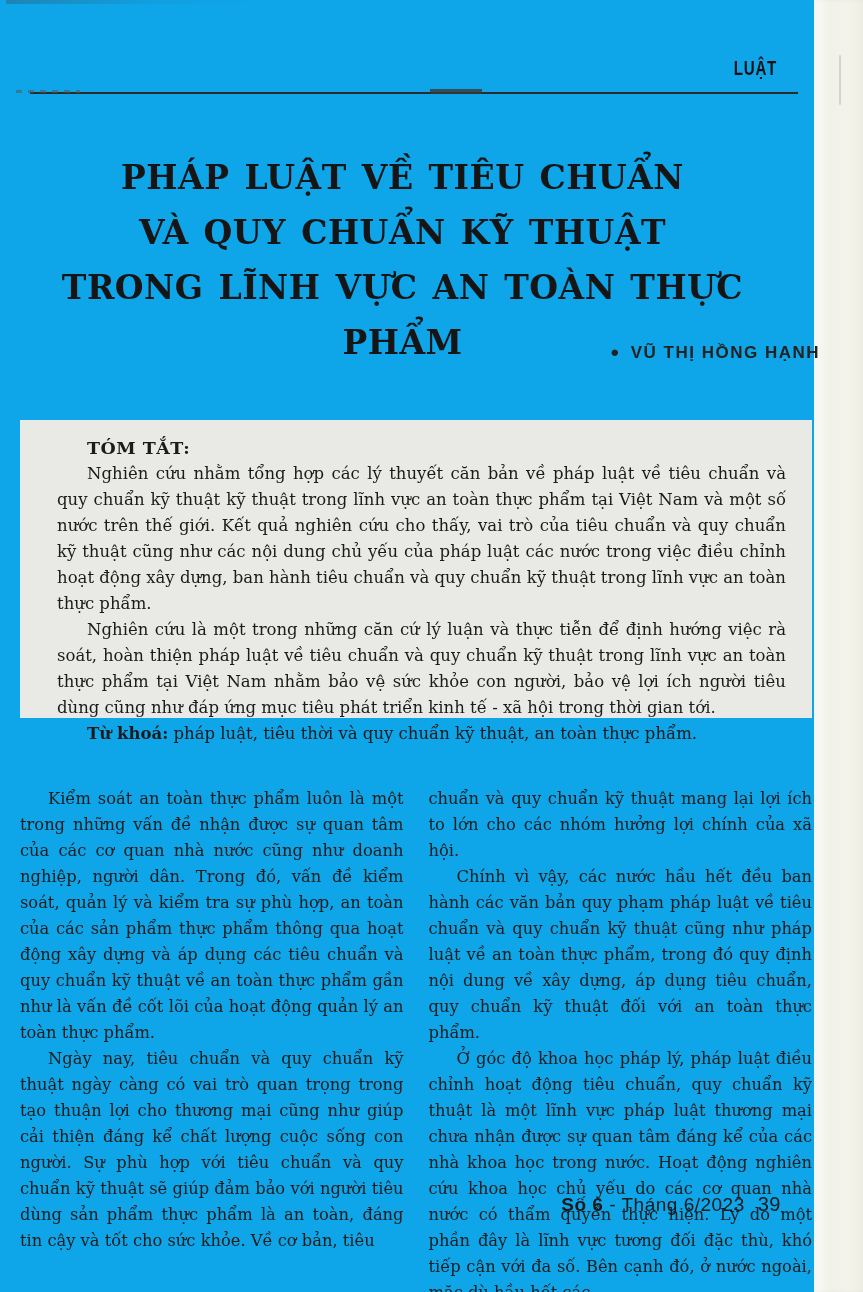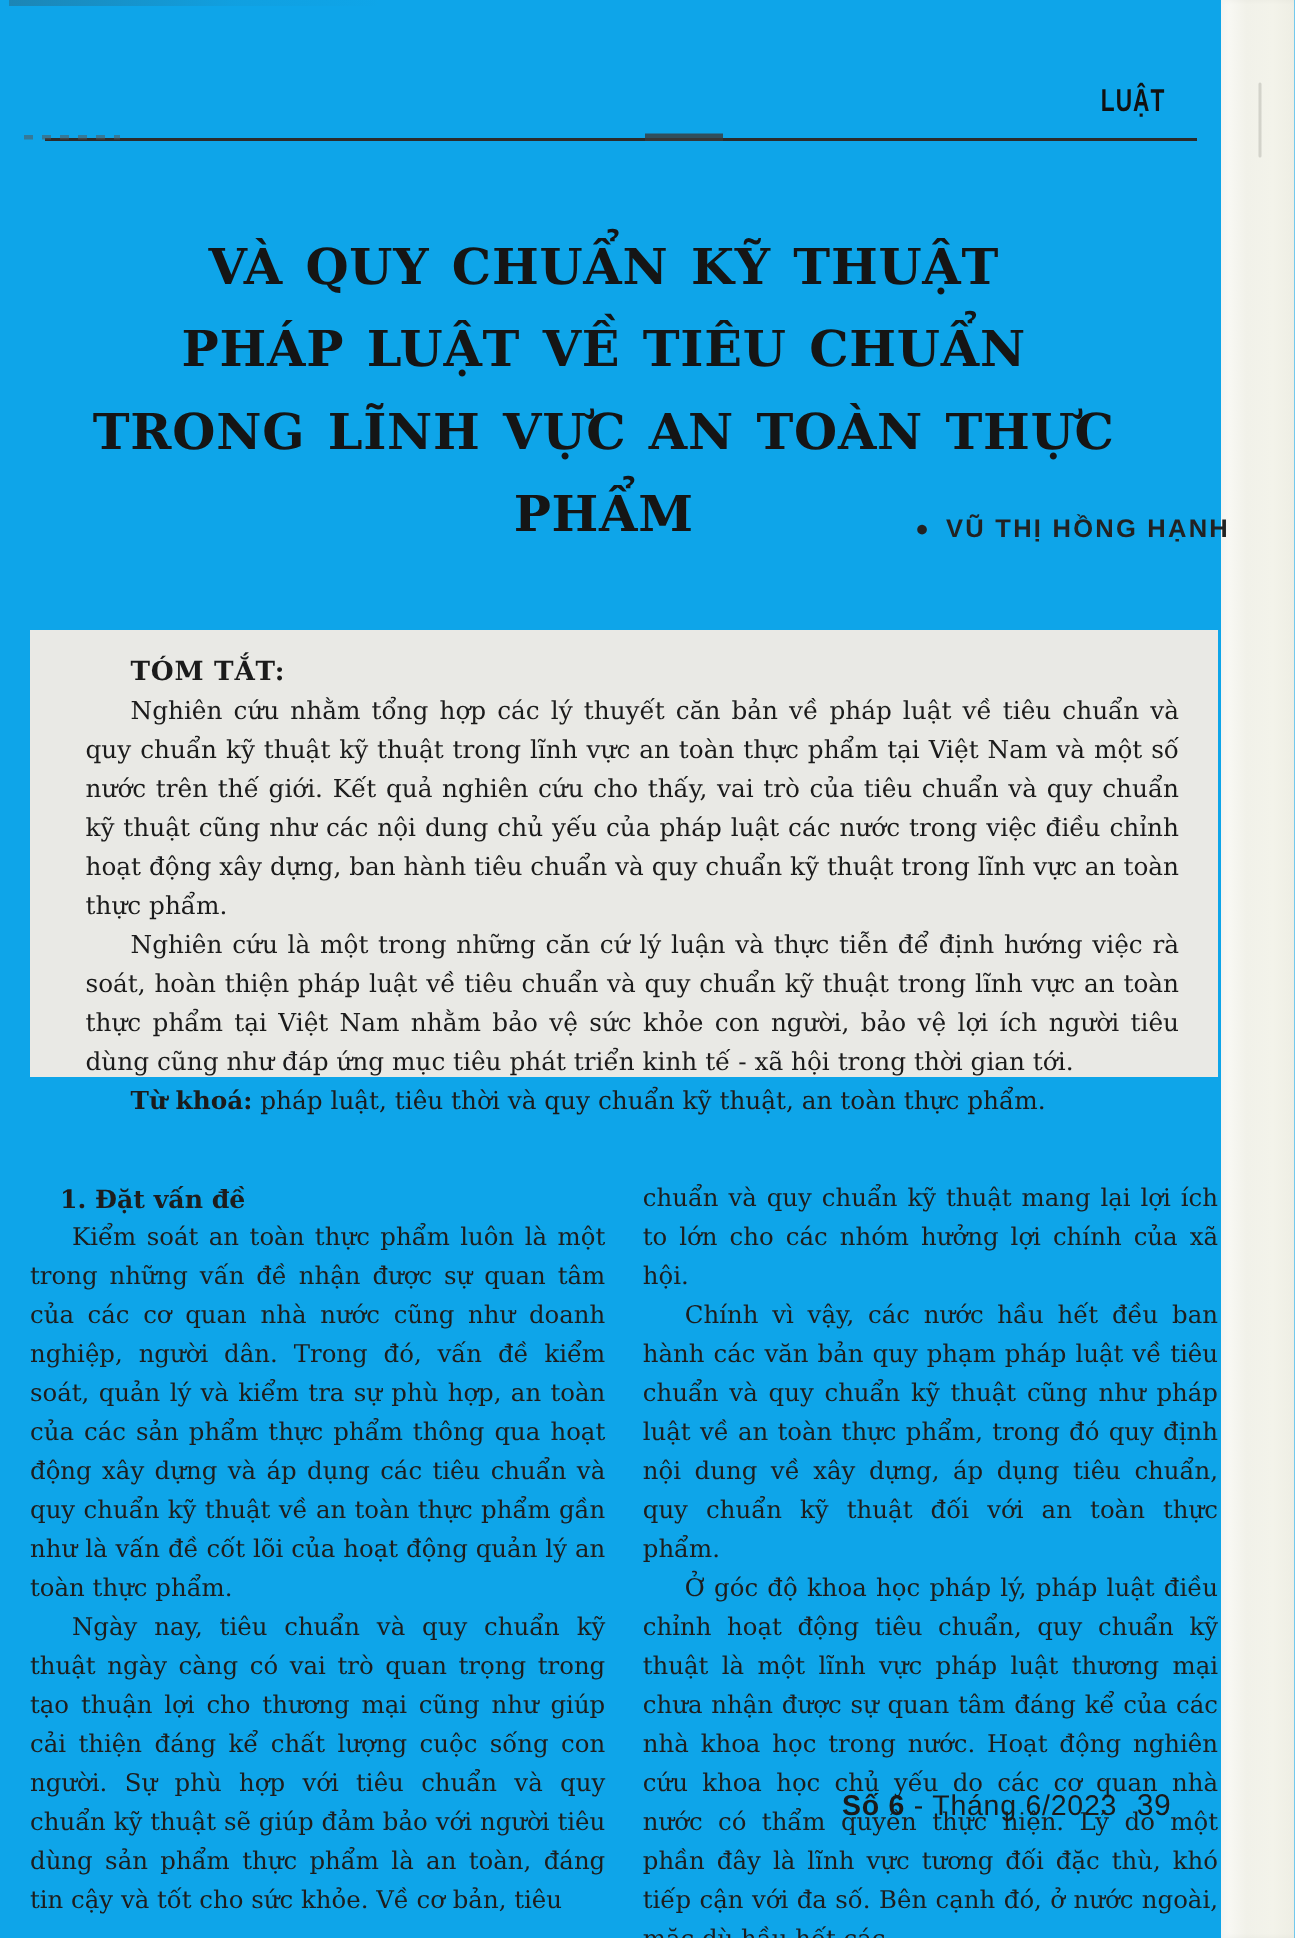--- a/index.html
+++ b/index.html
@@ -96,39 +96,38 @@
   <div class="edge-band"></div>
   <div class="edge-crease"></div>
   <div class="top-smudge"></div>
 
   <div class="journal-header">LUẬT</div>
   <div class="header-rule"></div>
   <div class="rule-artifact-a"></div>
   <div class="rule-artifact-b"></div>
 
   <div class="title-block">
+    <div>PHÁP LUẬT VỀ TIÊU CHUẨN</div>
     <div>VÀ QUY CHUẨN KỸ THUẬT</div>
-    <div>PHÁP LUẬT VỀ TIÊU CHUẨN</div>
     <div>TRONG LĨNH VỰC AN TOÀN THỰC PHẨM</div>
   </div>
 
   <div class="author-line">
     <span class="bullet">●</span><span>VŨ THỊ HỒNG HẠNH</span>
   </div>
 
   <div class="abstract-box">
     <div class="ab-heading">TÓM TẮT:</div>
     <p>Nghiên cứu nhằm tổng hợp các lý thuyết căn bản về pháp luật về tiêu chuẩn và quy chuẩn kỹ thuật kỹ thuật trong lĩnh vực an toàn thực phẩm tại Việt Nam và một số nước trên thế giới. Kết quả nghiên cứu cho thấy, vai trò của tiêu chuẩn và quy chuẩn kỹ thuật cũng như các nội dung chủ yếu của pháp luật các nước trong việc điều chỉnh hoạt động xây dựng, ban hành tiêu chuẩn và quy chuẩn kỹ thuật trong lĩnh vực an toàn thực phẩm.</p>
     <p>Nghiên cứu là một trong những căn cứ lý luận và thực tiễn để định hướng việc rà soát, hoàn thiện pháp luật về tiêu chuẩn và quy chuẩn kỹ thuật trong lĩnh vực an toàn thực phẩm tại Việt Nam nhằm bảo vệ sức khỏe con người, bảo vệ lợi ích người tiêu dùng cũng như đáp ứng mục tiêu phát triển kinh tế - xã hội trong thời gian tới.</p>
     <p><b>Từ khoá:</b><span> pháp luật, tiêu thời và quy chuẩn kỹ thuật, an toàn thực phẩm.</span></p>
   </div>
 
   <div class="columns">
     <div class="col">
-      <h3>1. Đặt vấn đề</h3>
       <p>Kiểm soát an toàn thực phẩm luôn là một trong những vấn đề nhận được sự quan tâm của các cơ quan nhà nước cũng như doanh nghiệp, người dân. Trong đó, vấn đề kiểm soát, quản lý và kiểm tra sự phù hợp, an toàn của các sản phẩm thực phẩm thông qua hoạt động xây dựng và áp dụng các tiêu chuẩn và quy chuẩn kỹ thuật về an toàn thực phẩm gần như là vấn đề cốt lõi của hoạt động quản lý an toàn thực phẩm.</p>
       <p>Ngày nay, tiêu chuẩn và quy chuẩn kỹ thuật ngày càng có vai trò quan trọng trong tạo thuận lợi cho thương mại cũng như giúp cải thiện đáng kể chất lượng cuộc sống con người. Sự phù hợp với tiêu chuẩn và quy chuẩn kỹ thuật sẽ giúp đảm bảo với người tiêu dùng sản phẩm thực phẩm là an toàn, đáng tin cậy và tốt cho sức khỏe. Về cơ bản, tiêu</p>
     </div>
     <div class="col">
       <p class="cont">chuẩn và quy chuẩn kỹ thuật mang lại lợi ích to lớn cho các nhóm hưởng lợi chính của xã hội.</p>
       <p>Chính vì vậy, các nước hầu hết đều ban hành các văn bản quy phạm pháp luật về tiêu chuẩn và quy chuẩn kỹ thuật cũng như pháp luật về an toàn thực phẩm, trong đó quy định nội dung về xây dựng, áp dụng tiêu chuẩn, quy chuẩn kỹ thuật đối với an toàn thực phẩm.</p>
       <p>Ở góc độ khoa học pháp lý, pháp luật điều chỉnh hoạt động tiêu chuẩn, quy chuẩn kỹ thuật là một lĩnh vực pháp luật thương mại chưa nhận được sự quan tâm đáng kể của các nhà khoa học trong nước. Hoạt động nghiên cứu khoa học chủ yếu do các cơ quan nhà nước có thẩm quyền thực hiện. Lý do một phần đây là lĩnh vực tương đối đặc thù, khó tiếp cận với đa số. Bên cạnh đó, ở nước ngoài, mặc dù hầu hết các</p>
     </div>
   </div>
 

